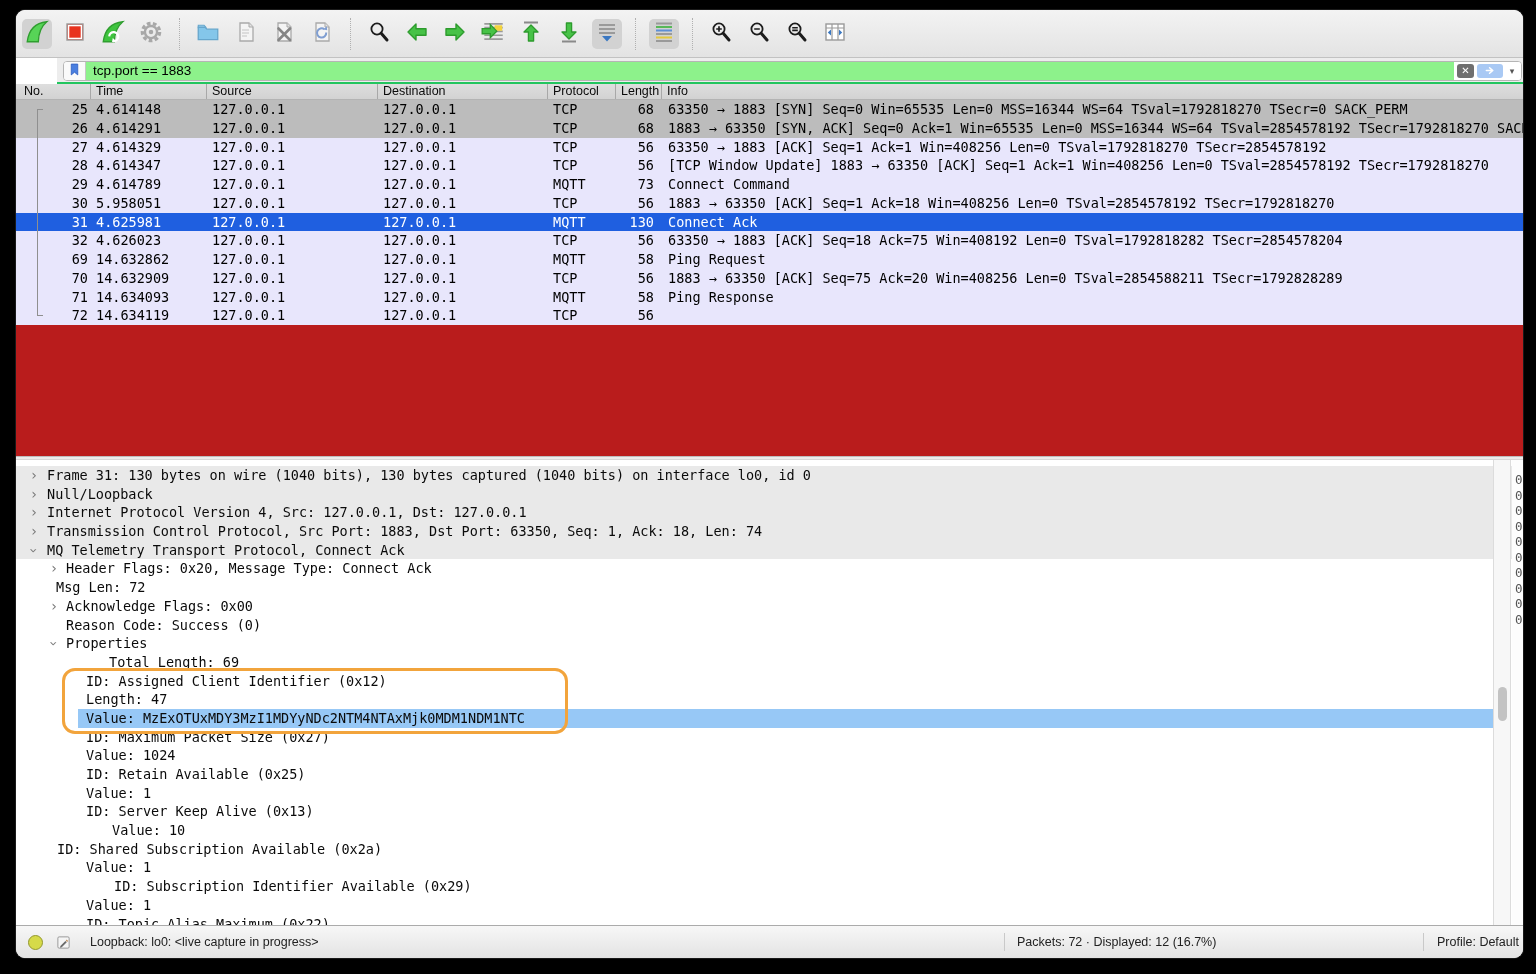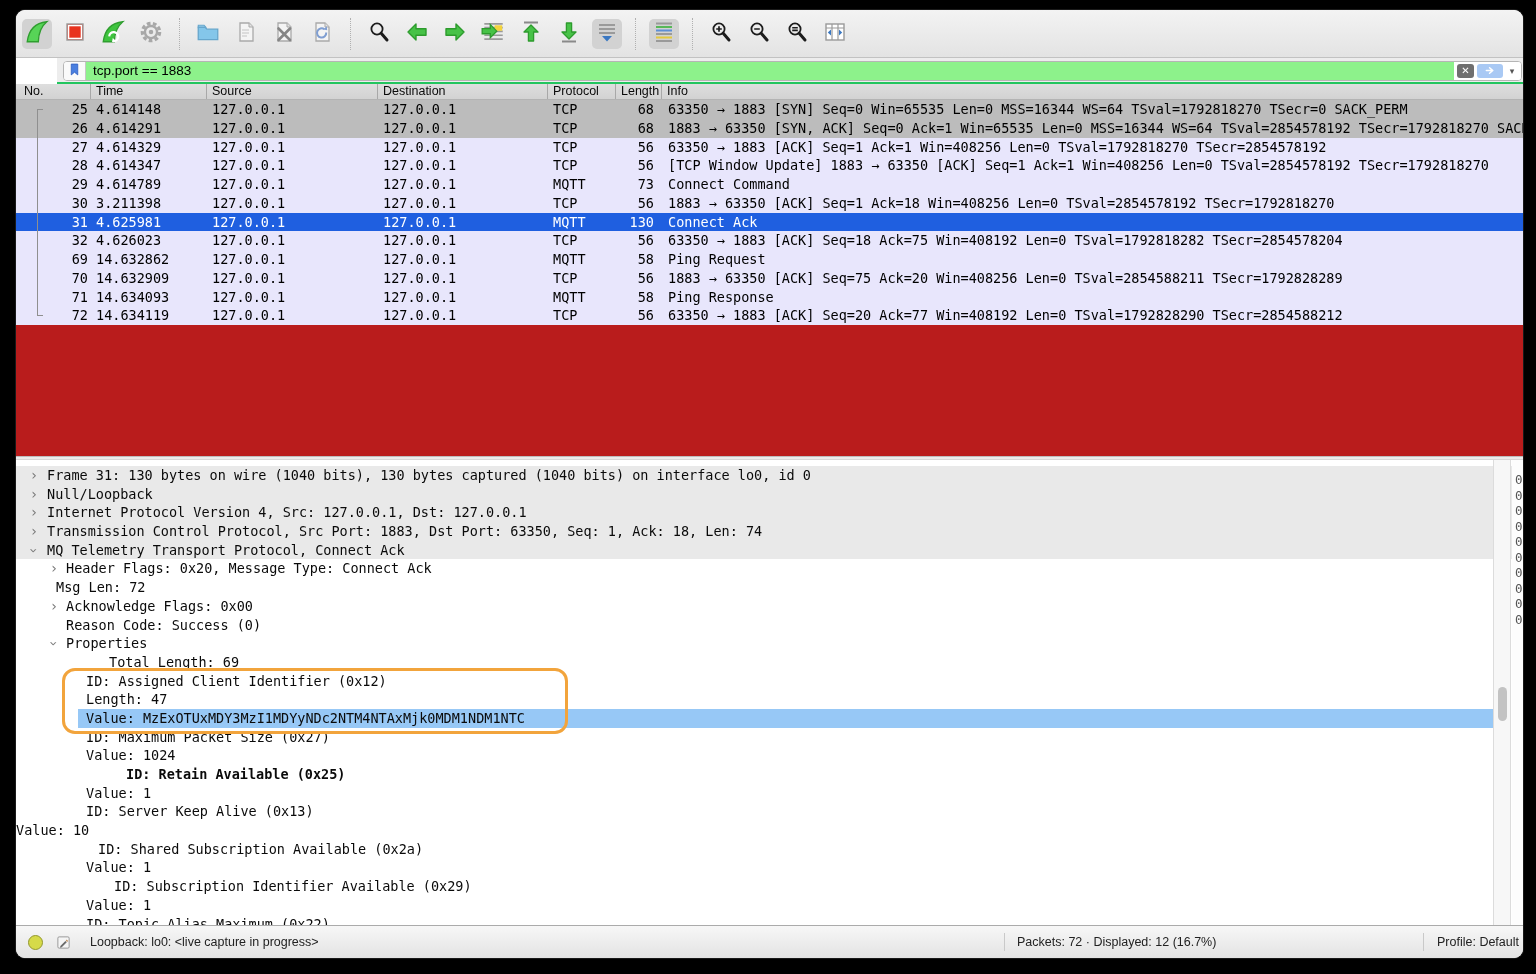--- a/index.html
+++ b/index.html
@@ -337,21 +337,21 @@
         <div class="c-no">29</div>
         <div class="c-time">4.614789</div>
         <div class="c-src">127.0.0.1</div>
         <div class="c-dst">127.0.0.1</div>
         <div class="c-proto">MQTT</div>
         <div class="c-len">73</div>
         <div class="c-info">Connect Command</div>
       </div>
       <div class="prow style-tcp">
         <div class="c-no">30</div>
-        <div class="c-time">3.211398</div>
+        <div class="c-time">5.958051</div>
         <div class="c-src">127.0.0.1</div>
         <div class="c-dst">127.0.0.1</div>
         <div class="c-proto">TCP</div>
         <div class="c-len">56</div>
         <div class="c-info">1883 → 63350 [ACK] Seq=1 Ack=18 Win=408256 Len=0 TSval=2854578192 TSecr=1792818270</div>
       </div>
       <div class="prow style-selected">
         <div class="c-no">31</div>
         <div class="c-time">4.625981</div>
         <div class="c-src">127.0.0.1</div>
@@ -396,21 +396,20 @@
         <div class="c-len">58</div>
         <div class="c-info">Ping Response</div>
       </div>
       <div class="prow style-tcp">
         <div class="c-no">72</div>
         <div class="c-time">14.634119</div>
         <div class="c-src">127.0.0.1</div>
         <div class="c-dst">127.0.0.1</div>
         <div class="c-proto">TCP</div>
         <div class="c-len">56</div>
-        <div class="c-info">63350 → 1883 [ACK] Seq=20 Ack=77 Win=408192 Len=0 TSval=1792828290 TSecr=2854588212</div>
       </div>
     </div>
   <div class="bracket"></div>
 
   <div class="pane-divider"></div>
 
   <div class="detail" id="detail-rows">
       <div class="drow shaded" style="padding-left: 31px;"><span class="arrow" style="left: 12px;">›</span><span>Frame 31: 130 bytes on wire (1040 bits), 130 bytes captured (1040 bits) on interface lo0, id 0</span></div>
       <div class="drow shaded" style="padding-left: 31px;"><span class="arrow" style="left: 12px;">›</span><span>Null/Loopback</span></div>
       <div class="drow shaded" style="padding-left: 31px;"><span class="arrow" style="left: 12px;">›</span><span>Internet Protocol Version 4, Src: 127.0.0.1, Dst: 127.0.0.1</span></div>
@@ -420,25 +419,25 @@
       <div class="drow" style="padding-left: 40px;"><span>Msg Len: 72</span></div>
       <div class="drow" style="padding-left: 50px;"><span class="arrow" style="left: 32px;">›</span><span>Acknowledge Flags: 0x00</span></div>
       <div class="drow" style="padding-left: 50px;"><span>Reason Code: Success (0)</span></div>
       <div class="drow" style="padding-left: 50px;"><span class="arrow expanded" style="left: 32px;">›</span><span>Properties</span></div>
       <div class="drow" style="padding-left: 93px;"><span>Total Length: 69</span></div>
       <div class="drow" style="padding-left: 70px;"><span>ID: Assigned Client Identifier (0x12)</span></div>
       <div class="drow" style="padding-left: 70px;"><span>Length: 47</span></div>
       <div class="drow" style="padding-left: 70px; background: linear-gradient(90deg, transparent 62px, rgb(151, 200, 246) 62px, rgb(151, 200, 246) 1477px, transparent 1477px);"><span>Value: MzExOTUxMDY3MzI1MDYyNDc2NTM4NTAxMjk0MDM1NDM1NTC</span></div>
       <div class="drow" style="padding-left: 70px;"><span>ID: Maximum Packet Size (0x27)</span></div>
       <div class="drow" style="padding-left: 70px;"><span>Value: 1024</span></div>
-      <div class="drow" style="padding-left: 110px; font-weight: bold;"><span>ID: Retain Available (0x25)</span></div>
+      <div class="drow" style="padding-left: 70px;"><span>ID: Retain Available (0x25)</span></div>
       <div class="drow" style="padding-left: 70px;"><span>Value: 1</span></div>
       <div class="drow" style="padding-left: 70px;"><span>ID: Server Keep Alive (0x13)</span></div>
-      <div class="drow" style=""><span>Value: 10</span></div>
-      <div class="drow" style="padding-left: 82px;"><span>ID: Shared Subscription Available (0x2a)</span></div>
+      <div class="drow" style="padding-left: 70px; margin-left: 26px;"><span>Value: 10</span></div>
+      <div class="drow" style="padding-left: 41px;"><span>ID: Shared Subscription Available (0x2a)</span></div>
       <div class="drow" style="padding-left: 70px;"><span>Value: 1</span></div>
       <div class="drow" style="padding-left: 70px; margin-left: 28px;"><span>ID: Subscription Identifier Available (0x29)</span></div>
       <div class="drow" style="padding-left: 70px;"><span>Value: 1</span></div>
       <div class="drow" style="padding-left: 70px;"><span>ID: Topic Alias Maximum (0x22)</span></div>
     </div>
   <div class="annotation-box"></div>
   <div class="detail-scrollbar">
     <div class="scroll-thumb"></div>
   </div>
   <div class="bytes-pane" id="bytes-pane">

